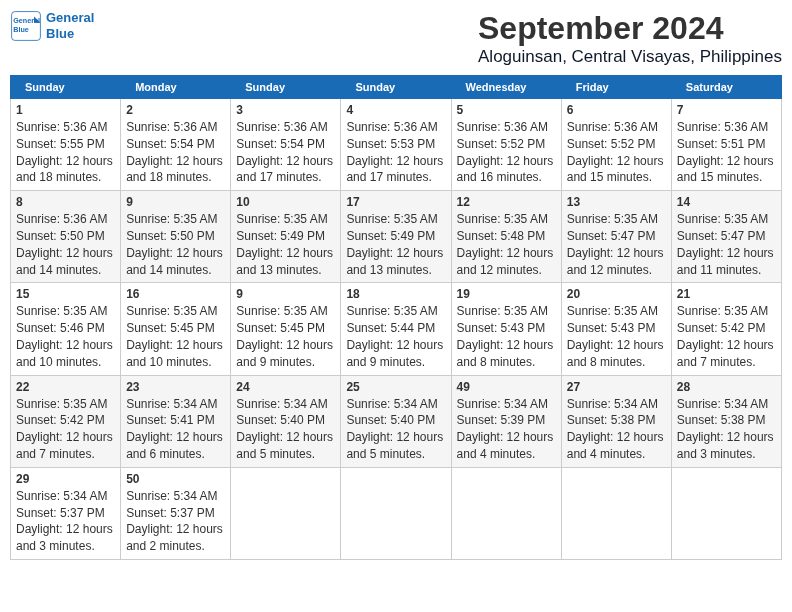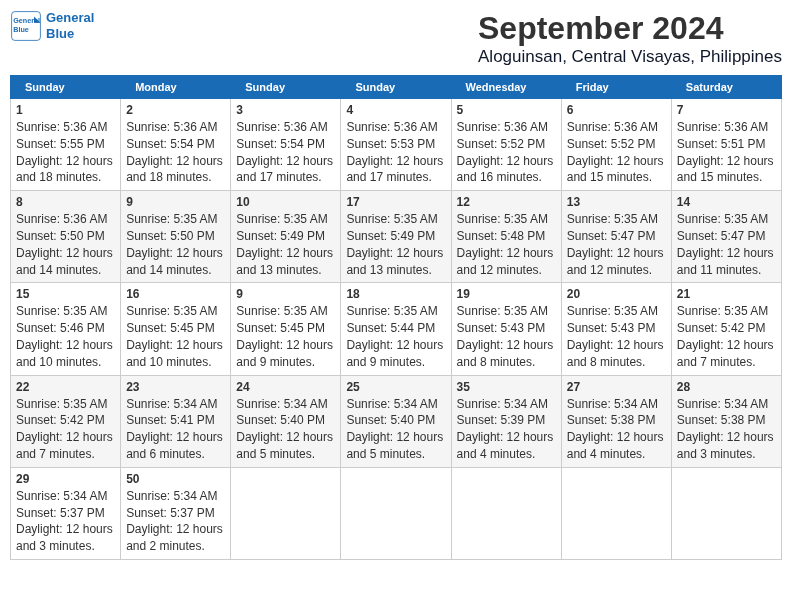--- a/index.html
+++ b/index.html
@@ -225,21 +225,21 @@
         </td>
         <td>
           <span class="day-num">24</span>
           <div class="day-info">Sunrise: 5:34 AM<br>Sunset: 5:40 PM<br>Daylight: 12 hours<br>and 5 minutes.</div>
         </td>
         <td>
           <span class="day-num">25</span>
           <div class="day-info">Sunrise: 5:34 AM<br>Sunset: 5:40 PM<br>Daylight: 12 hours<br>and 5 minutes.</div>
         </td>
         <td>
-          <span class="day-num">35</span>
+          <span class="day-num">49</span>
           <div class="day-info">Sunrise: 5:34 AM<br>Sunset: 5:39 PM<br>Daylight: 12 hours<br>and 4 minutes.</div>
         </td>
         <td>
           <span class="day-num">27</span>
           <div class="day-info">Sunrise: 5:34 AM<br>Sunset: 5:38 PM<br>Daylight: 12 hours<br>and 4 minutes.</div>
         </td>
         <td>
           <span class="day-num">28</span>
           <div class="day-info">Sunrise: 5:34 AM<br>Sunset: 5:38 PM<br>Daylight: 12 hours<br>and 3 minutes.</div>
         </td>

